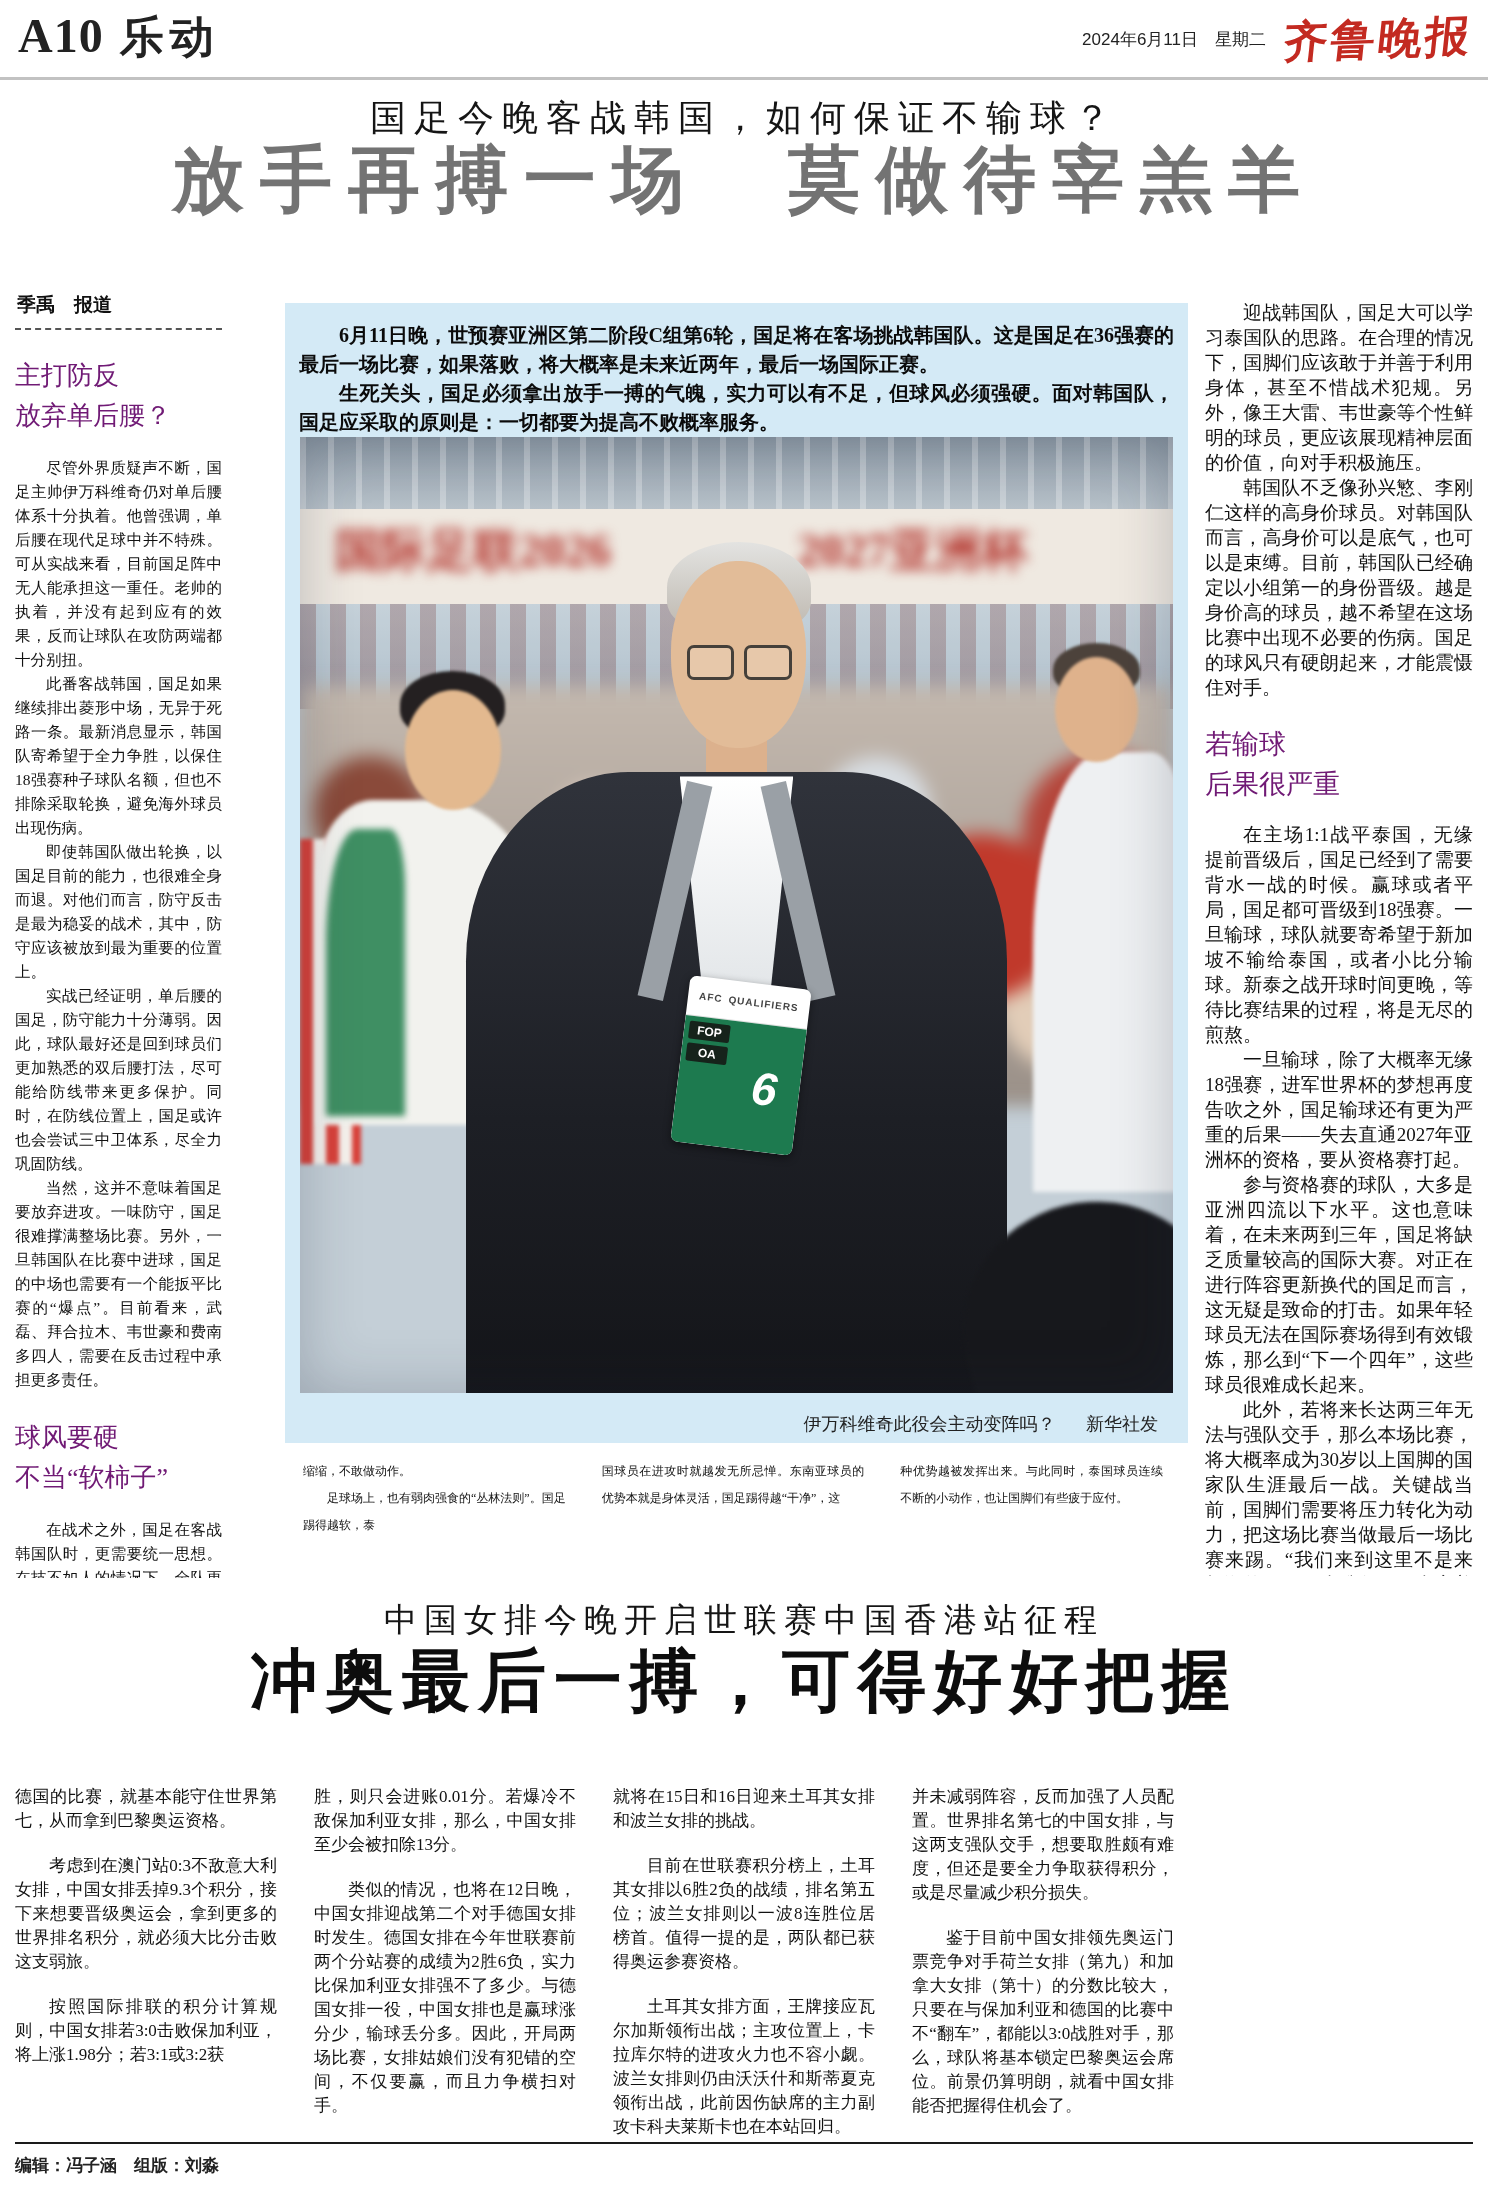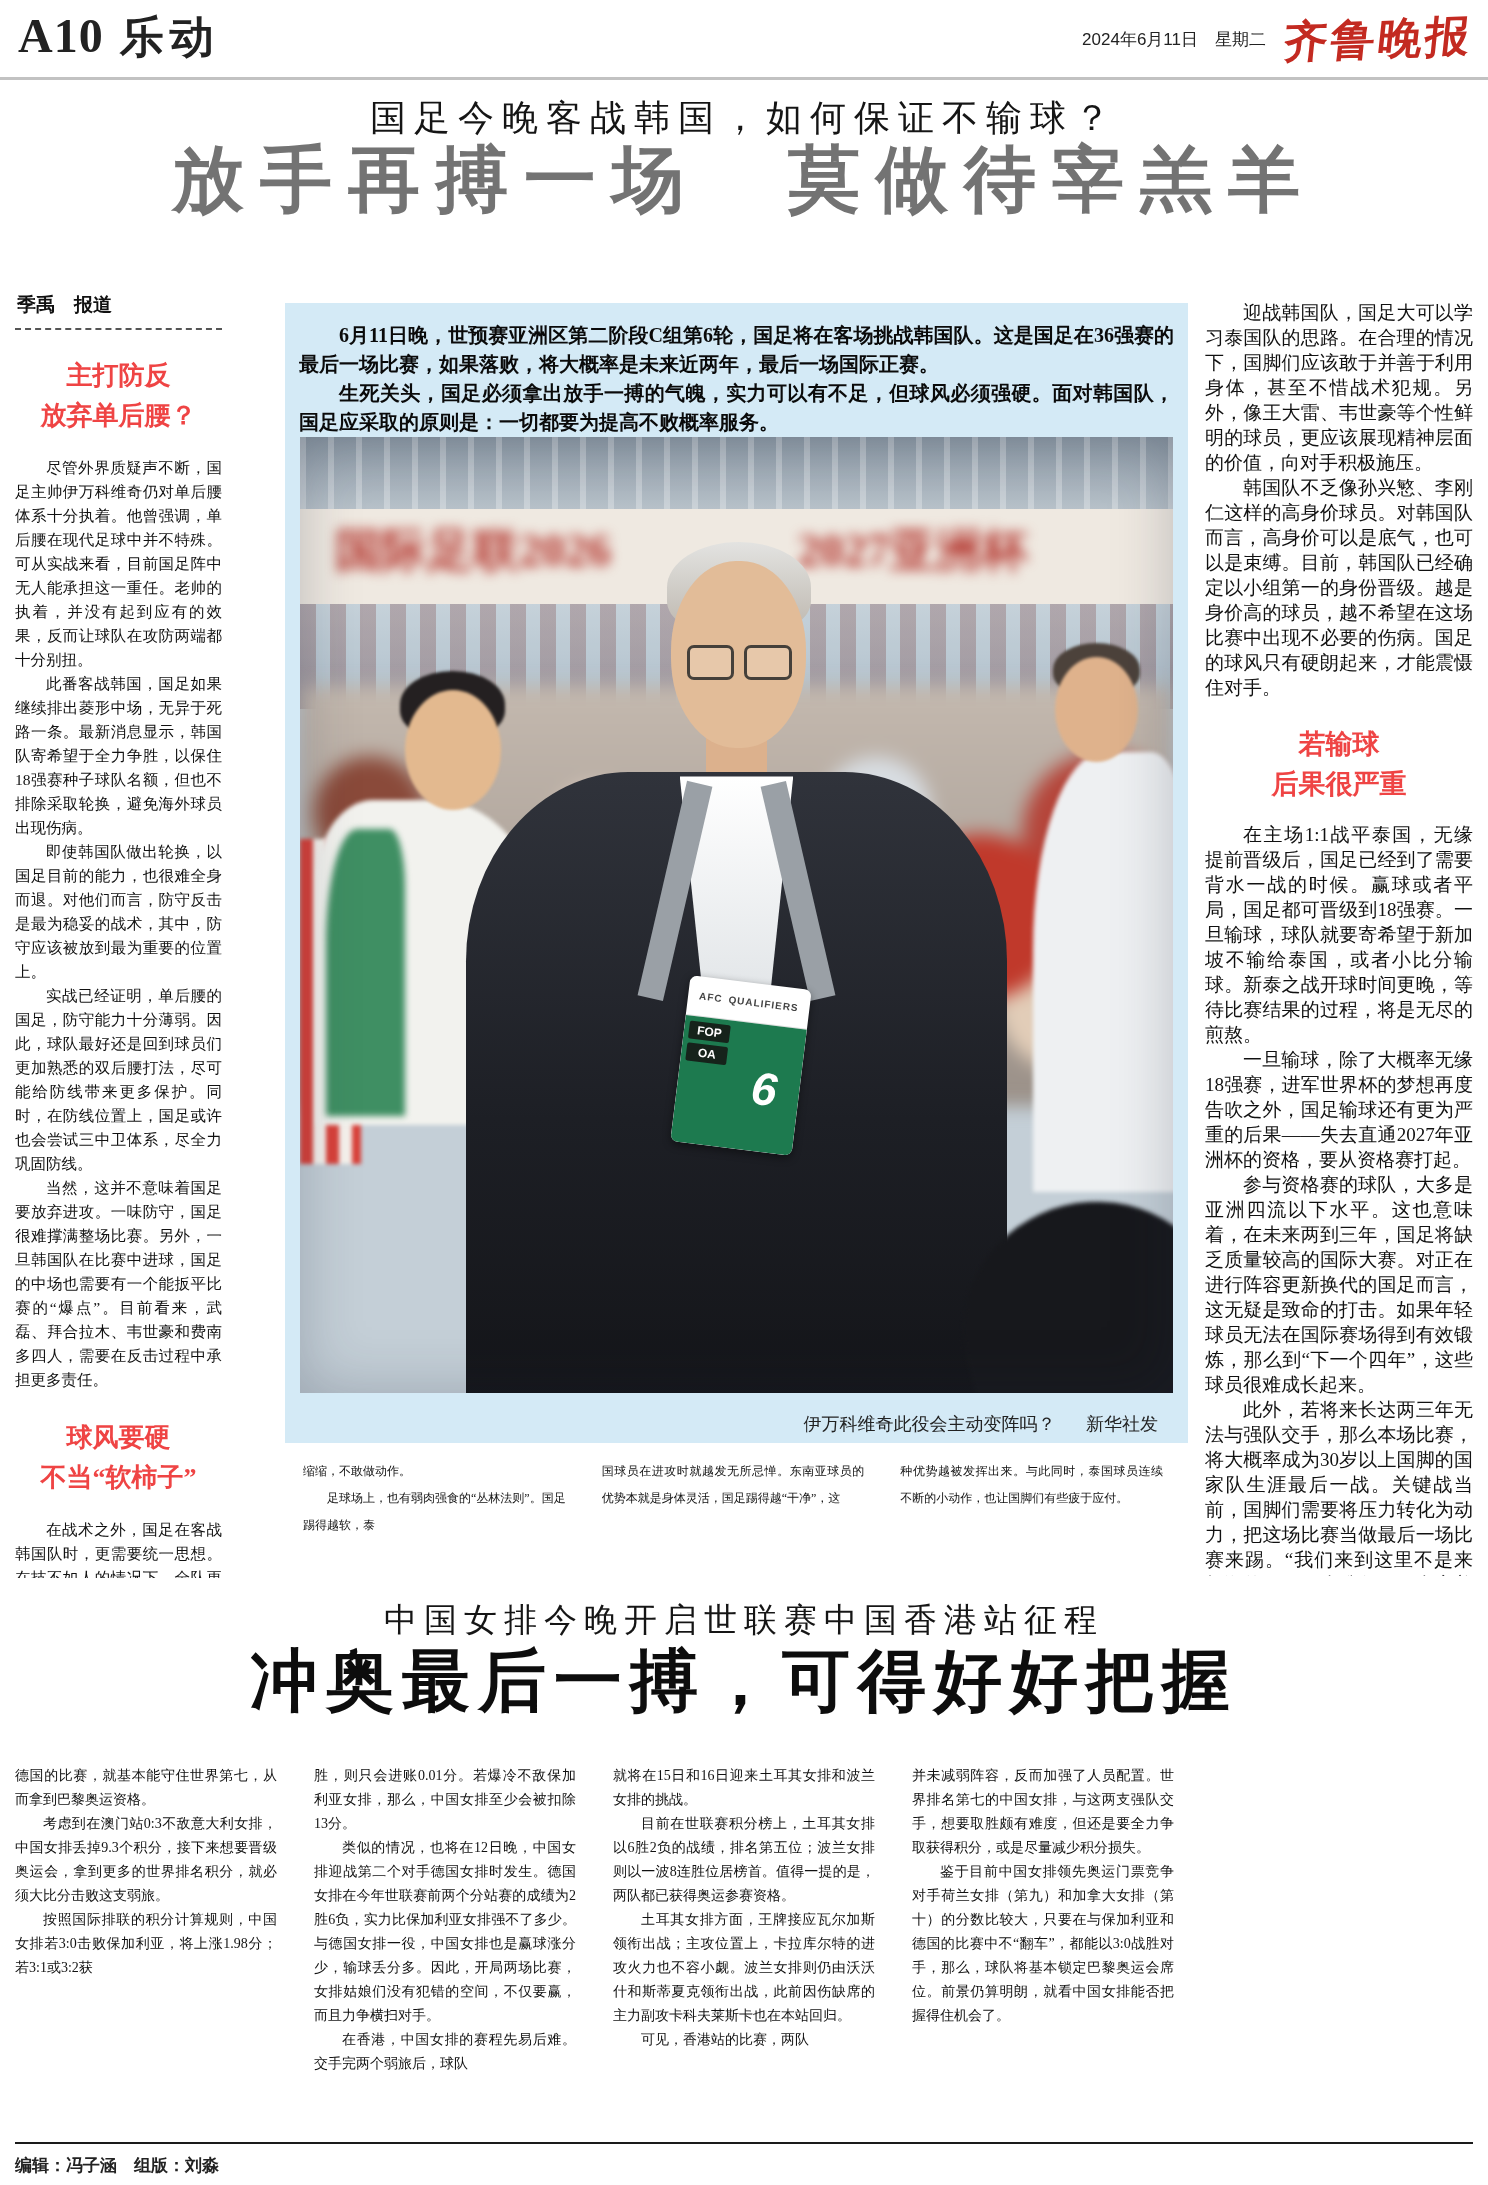--- a/index.html
+++ b/index.html
@@ -16,21 +16,21 @@
   .paper-logo { font-size:44px; font-weight:900; color:#c32a21; letter-spacing:3px; transform:skewX(-8deg) rotate(-2deg); display:inline-block; }
 
   
   .a1-kicker { position:absolute; top:94px; left:0; right:0; text-align:center; font-size:36px; letter-spacing:8px; color:#151515; font-family:"Liberation Sans","DejaVu Sans",sans-serif; font-weight:500; }
   .a1-headline { position:absolute; top:132px; left:0; right:0; text-align:center; font-size:72px; font-weight:900; letter-spacing:16px; color:#737373; }
 
   
   .byline-row { font-size:19px; font-weight:700; padding:4px 2px 10px 2px; border-bottom:2px dashed #555; margin-bottom:6px; }
   .para { text-align:justify; text-indent:2em; }
   .noindent { text-indent:0; }
-  .col-sub { text-align:center; font-weight:700; line-height:40px; margin:26px 0 20px 0; color:#ef4444; }
+  .col-sub { text-align:left; font-weight:400; line-height:40px; margin:26px 0 20px 0; color:#701a75; }
 
   
   .a1-left { position:absolute; left:15px; top:288px; width:207px; height:1290px; overflow:hidden; }
   .a1-left .col-sub { font-size:26px; }
   .a1-left .para { font-size:15.5px; line-height:24px; }
 
   
   .a1-right { position:absolute; left:1205px; top:300px; width:268px; height:1276px; overflow:hidden; }
   .a1-right .col-sub { font-size:27px; margin:24px 0 18px 0; }
   .a1-right .para { font-size:19px; line-height:25px; }
@@ -103,21 +103,21 @@
   
   .a1-mid { position:absolute; left:303px; top:1458px; width:860px; height:122px; display:flex; gap:36px; overflow:hidden; }
   .a1-mid .mcol { flex:1; overflow:hidden; }
   .a1-mid .para { font-size:12px; line-height:27px; }
 
   
   .a2-kicker { position:absolute; top:1598px; left:0; right:0; text-align:center; font-size:33px; letter-spacing:7px; color:#151515; font-family:"Liberation Sans","DejaVu Sans",sans-serif; font-weight:500; }
   .a2-headline { position:absolute; top:1636px; left:0; right:0; text-align:center; font-size:68px; font-weight:900; letter-spacing:8px; color:#0d0d0d; }
   .a2-cols { position:absolute; left:15px; top:1764px; width:1458px; height:372px; display:flex; gap:37px; }
   .a2-col { width:262px; overflow:hidden; }
-  .a2-col .para { font-size:14px; line-height:24px; }
+  .a2-col .para { font-size:17px; line-height:24px;margin-top:21px; }
   .a2-col .byline-row { font-size:18px; }
 
   
   .footer { position:absolute; left:15px; right:15px; top:2142px; border-top:2px solid #1a1a1a; padding-top:10px;
     font-size:17px; font-weight:700; color:#222; }
 </style>
 </head>
 <body>
 
 <div class="page">

